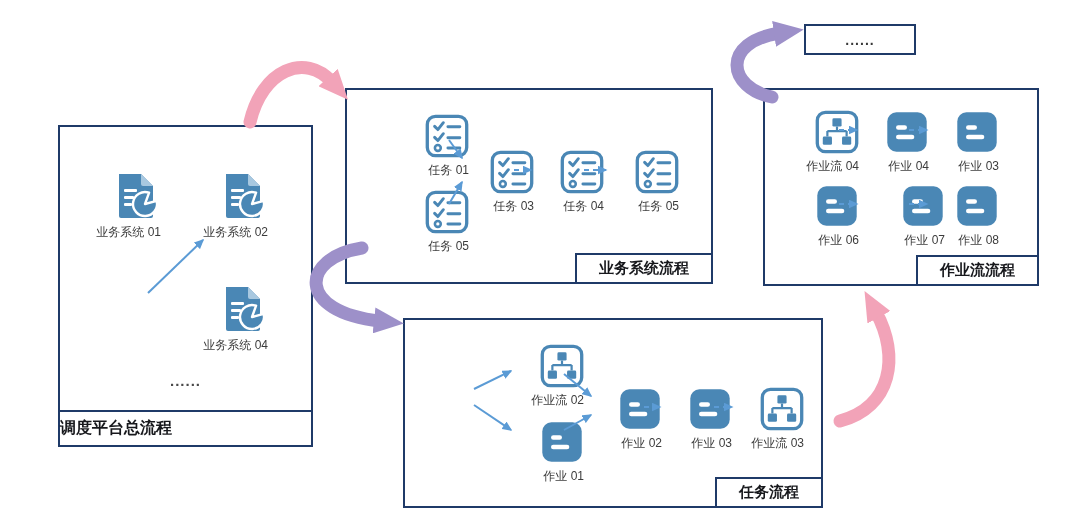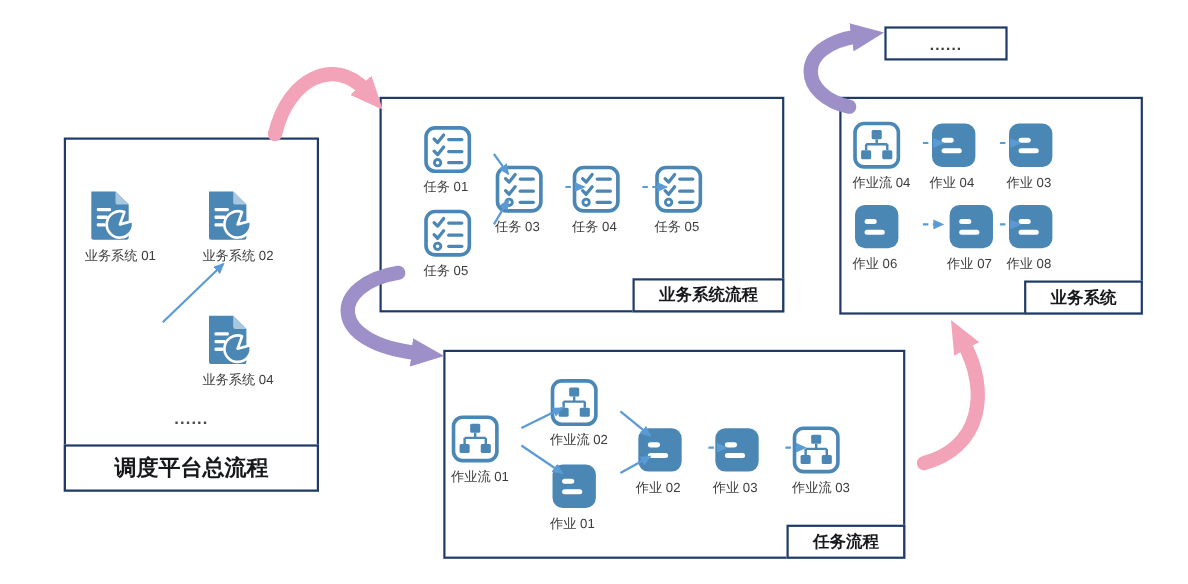--- a/index.html
+++ b/index.html
@@ -7,27 +7,27 @@
     --panel-border:#1f3a68;
     --connector-blue:#5b9bd5;
     --arrow-pink:#f2a3b8;
     --arrow-purple:#9d90c9;
   }
   *{margin:0;padding:0;box-sizing:border-box;}
   html,body{background:#ffffff;}
   body{font-family:"Liberation Sans","DejaVu Sans",sans-serif;}
   .canvas{position:relative;width:1080px;height:531px;background:#fff;overflow:hidden;}
   .panel{position:absolute;border:2px solid var(--panel-border);background:#fff;}
-  .node{position:absolute;display:flex;flex-direction:column;align-items:flex-start;gap:5px;width:84px;}
+  .node{position:absolute;display:flex;flex-direction:column;align-items:flex-end;gap:5px;width:84px;}
   .node svg.icon{width:44px;height:44px;display:block;}
   .node svg.icon.icon-lg{width:48px;height:48px;}
   .nlabel{font-size:12px;color:#3c3c3c;white-space:nowrap;line-height:14px;}
   .ptitle{position:absolute;background:#fff;border:2px solid var(--panel-border);font-weight:bold;color:#17181c;white-space:nowrap;}
   .ptitle.corner{right:-2px;bottom:-2px;font-size:15px;padding:4px 22px;text-align:right;}
-  .ptitle.full{left:-2px;right:-2px;bottom:-2px;text-align:center;font-size:20px;padding:6px 0;}
+  .ptitle.full{left:-2px;right:-2px;bottom:-2px;text-align:left;font-size:16px;padding:6px 0;}
   .ellipsis{position:absolute;left:0;width:100%;text-align:center;font-weight:bold;color:#4a4a4a;font-size:15px;letter-spacing:1px;}
   .dots-box{position:absolute;border:2px solid var(--panel-border);background:#fff;display:flex;align-items:center;justify-content:center;font-weight:bold;color:#3a3a3a;font-size:14px;letter-spacing:1px;}
   .overlay{position:absolute;left:0;top:0;width:1080px;height:531px;pointer-events:none;}
   .overlay path.big{fill:none;stroke-width:13;stroke-linecap:round;}
   .overlay path.pink{stroke:var(--arrow-pink);}
   .overlay path.purple{stroke:var(--arrow-purple);}
   .overlay path.thin{fill:none;stroke:var(--connector-blue);stroke-width:2;}
   .overlay path.dash{fill:none;stroke:var(--connector-blue);stroke-width:2;stroke-dasharray:5 4;}
 </style>
 </head>
@@ -64,21 +64,21 @@
       <symbol id="ic-job" viewBox="0 0 48 48">
         <rect x="2.5" y="2.5" width="43" height="43" rx="10" fill="var(--icon-blue)"></rect>
         <rect x="12" y="16.5" width="12" height="5" rx="2.5" fill="#fff"></rect>
         <rect x="12" y="27" width="20" height="5" rx="2.5" fill="#fff"></rect>
       </symbol>
     </defs>
   </svg>
 
   <div class="dots-box" style="left:804px;top:24px;width:112px;height:31px">......</div>
 
-  <div class="panel" style="left:58px;top:125px;width:232px;height:322px">
+  <div class="panel" style="left:58px;top:125px;width:255px;height:322px">
     <div class="node" style="left:17px;top:45px">
       <svg class="icon icon-lg">
           <use href="#ic-doc"></use>
         </svg>
       <div class="nlabel">业务系统 01</div>
     </div>
     <div class="node" style="left:124px;top:45px">
       <svg class="icon icon-lg">
           <use href="#ic-doc"></use>
         </svg>
@@ -122,26 +122,20 @@
     <div class="node" style="left:248px;top:60px">
       <svg class="icon">
           <use href="#ic-check"></use>
         </svg>
       <div class="nlabel">任务 05</div>
     </div>
     <div class="ptitle corner">业务系统流程</div>
   </div>
 
   <div class="panel" style="left:403px;top:318px;width:420px;height:190px">
-    <div class="node" style="left:5px;top:57px">
-      <svg class="icon">
-          <use href="#ic-tree"></use>
-        </svg>
-      <div class="nlabel">作业流 01</div>
-    </div>
     <div class="node" style="left:95px;top:24px">
       <svg class="icon">
           <use href="#ic-tree"></use>
         </svg>
       <div class="nlabel">作业流 02</div>
     </div>
     <div class="node" style="left:95px;top:100px">
       <svg class="icon">
           <use href="#ic-job"></use>
         </svg>
@@ -198,21 +192,21 @@
           <use href="#ic-job"></use>
         </svg>
       <div class="nlabel">作业 07</div>
     </div>
     <div class="node" style="left:150px;top:94px">
       <svg class="icon">
           <use href="#ic-job"></use>
         </svg>
       <div class="nlabel">作业 08</div>
     </div>
-    <div class="ptitle corner">业务系统</div>
+    <div class="ptitle corner">作业流流程</div>
   </div>
 
   <svg class="overlay" width="1080" height="531" viewBox="0 0 1080 531">
     <defs>
       <marker id="ah-blue" markerUnits="userSpaceOnUse" markerWidth="10" markerHeight="9" refX="8.5" refY="4.5" orient="auto">
         <path d="M0 0 L10 4.5 L0 9 Z" fill="var(--connector-blue)"></path>
       </marker>
       <marker id="ah-pink" markerUnits="userSpaceOnUse" markerWidth="30" markerHeight="26" refX="6" refY="13" orient="auto">
         <path d="M0 0 L30 13 L0 26 Z" fill="var(--arrow-pink)"></path>
       </marker>

